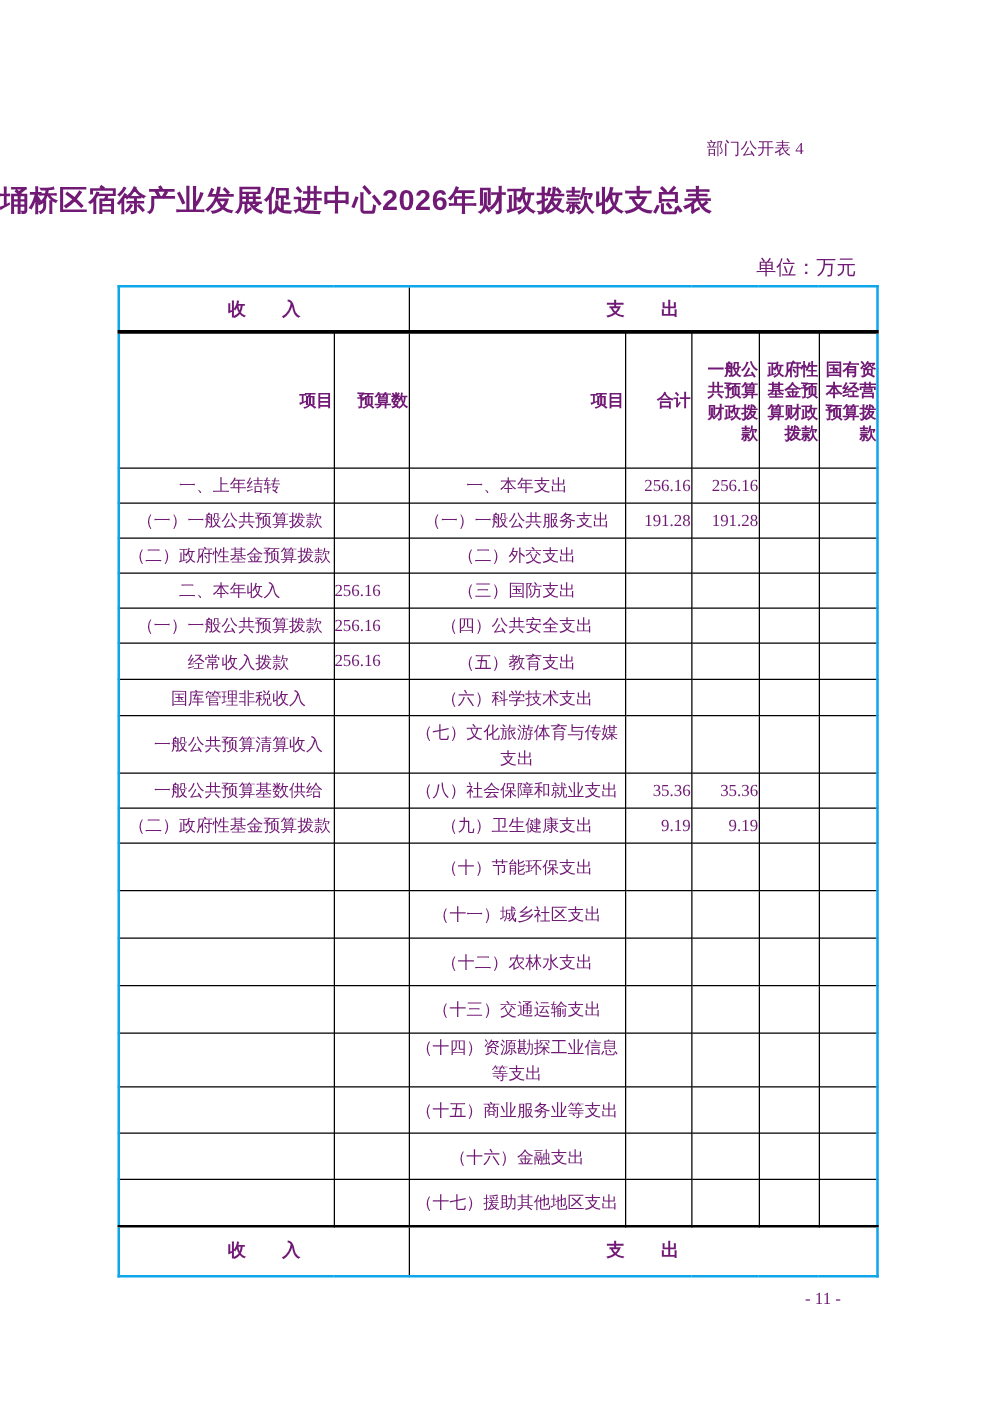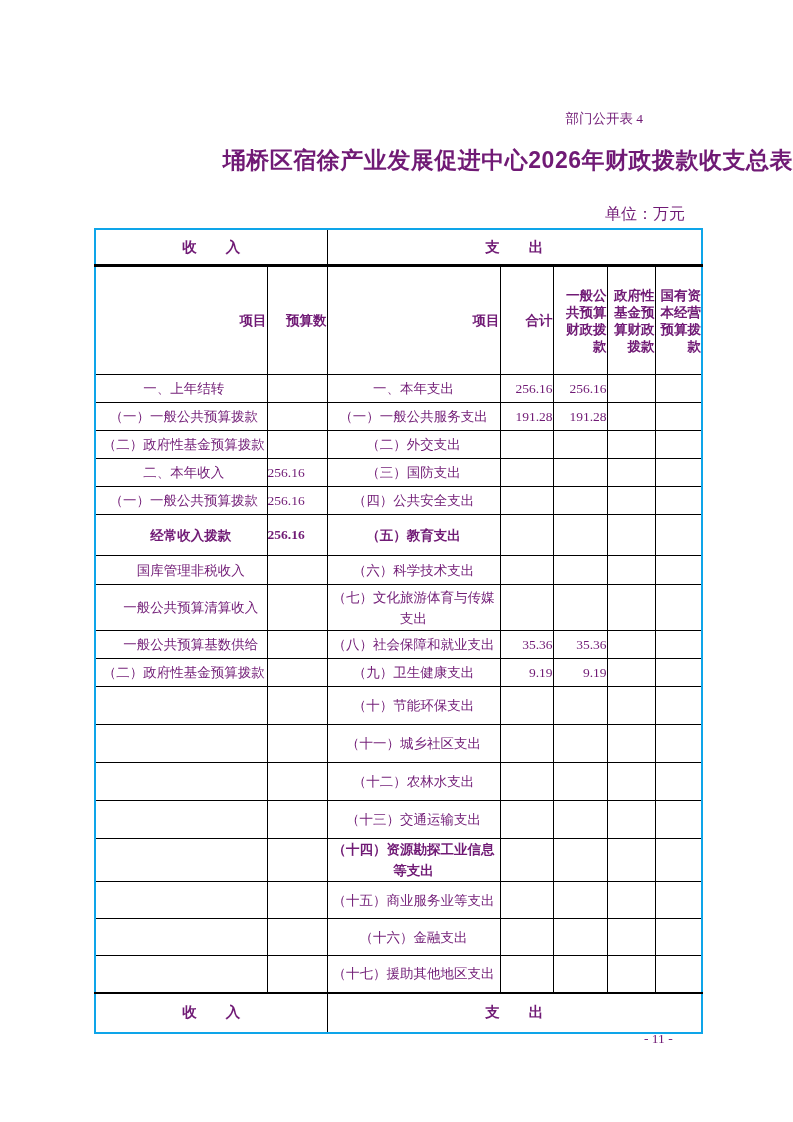--- a/index.html
+++ b/index.html
@@ -18,21 +18,21 @@
     right: 150px;
     font-size: 13.5px;
     white-space: nowrap;
   }
   .doc-title {
     position: absolute;
     top: 145px;
     left: 0;
     width: 100%;
     margin: 0;
-    text-align: right;
+    text-align: left;
     font-size: 23px;
     font-weight: bold;
     font-family: "Liberation Sans", "DejaVu Sans", sans-serif;
     letter-spacing: 0.5px;
     white-space: nowrap;
   }
   .unit-label {
     position: absolute;
     top: 204px;
     left: 573px;
@@ -172,21 +172,21 @@
   </tr>
         <tr style="height: 28px;">
     <td class="item income">（一）一般公共预算拨款</td>
     <td class="num-left">256.16</td>
     <td class="item expense">（四）公共安全支出</td>
     <td class="num"></td>
     <td class="num"></td>
     <td class="num"></td>
     <td class="num"></td>
   </tr>
-        <tr style="height: 41px; font-weight: bold;">
+        <tr style="height: 29px;">
     <td class="item income indent">经常收入拨款</td>
     <td class="num-left">256.16</td>
     <td class="item expense">（五）教育支出</td>
     <td class="num"></td>
     <td class="num"></td>
     <td class="num"></td>
     <td class="num"></td>
   </tr>
         <tr style="height: 29px;">
     <td class="item income indent">国库管理非税收入</td>
@@ -253,21 +253,21 @@
   </tr>
         <tr style="height: 38px;">
     <td class="item income"></td>
     <td class="num-left"></td>
     <td class="item expense">（十三）交通运输支出</td>
     <td class="num"></td>
     <td class="num"></td>
     <td class="num"></td>
     <td class="num"></td>
   </tr>
-        <tr style="height: 42px; font-weight: bold;">
+        <tr style="height: 42px;">
     <td class="item income"></td>
     <td class="num-left"></td>
     <td class="item expense">（十四）资源勘探工业信息等支出</td>
     <td class="num"></td>
     <td class="num"></td>
     <td class="num"></td>
     <td class="num"></td>
   </tr>
         <tr style="height: 37px;">
     <td class="item income"></td>

